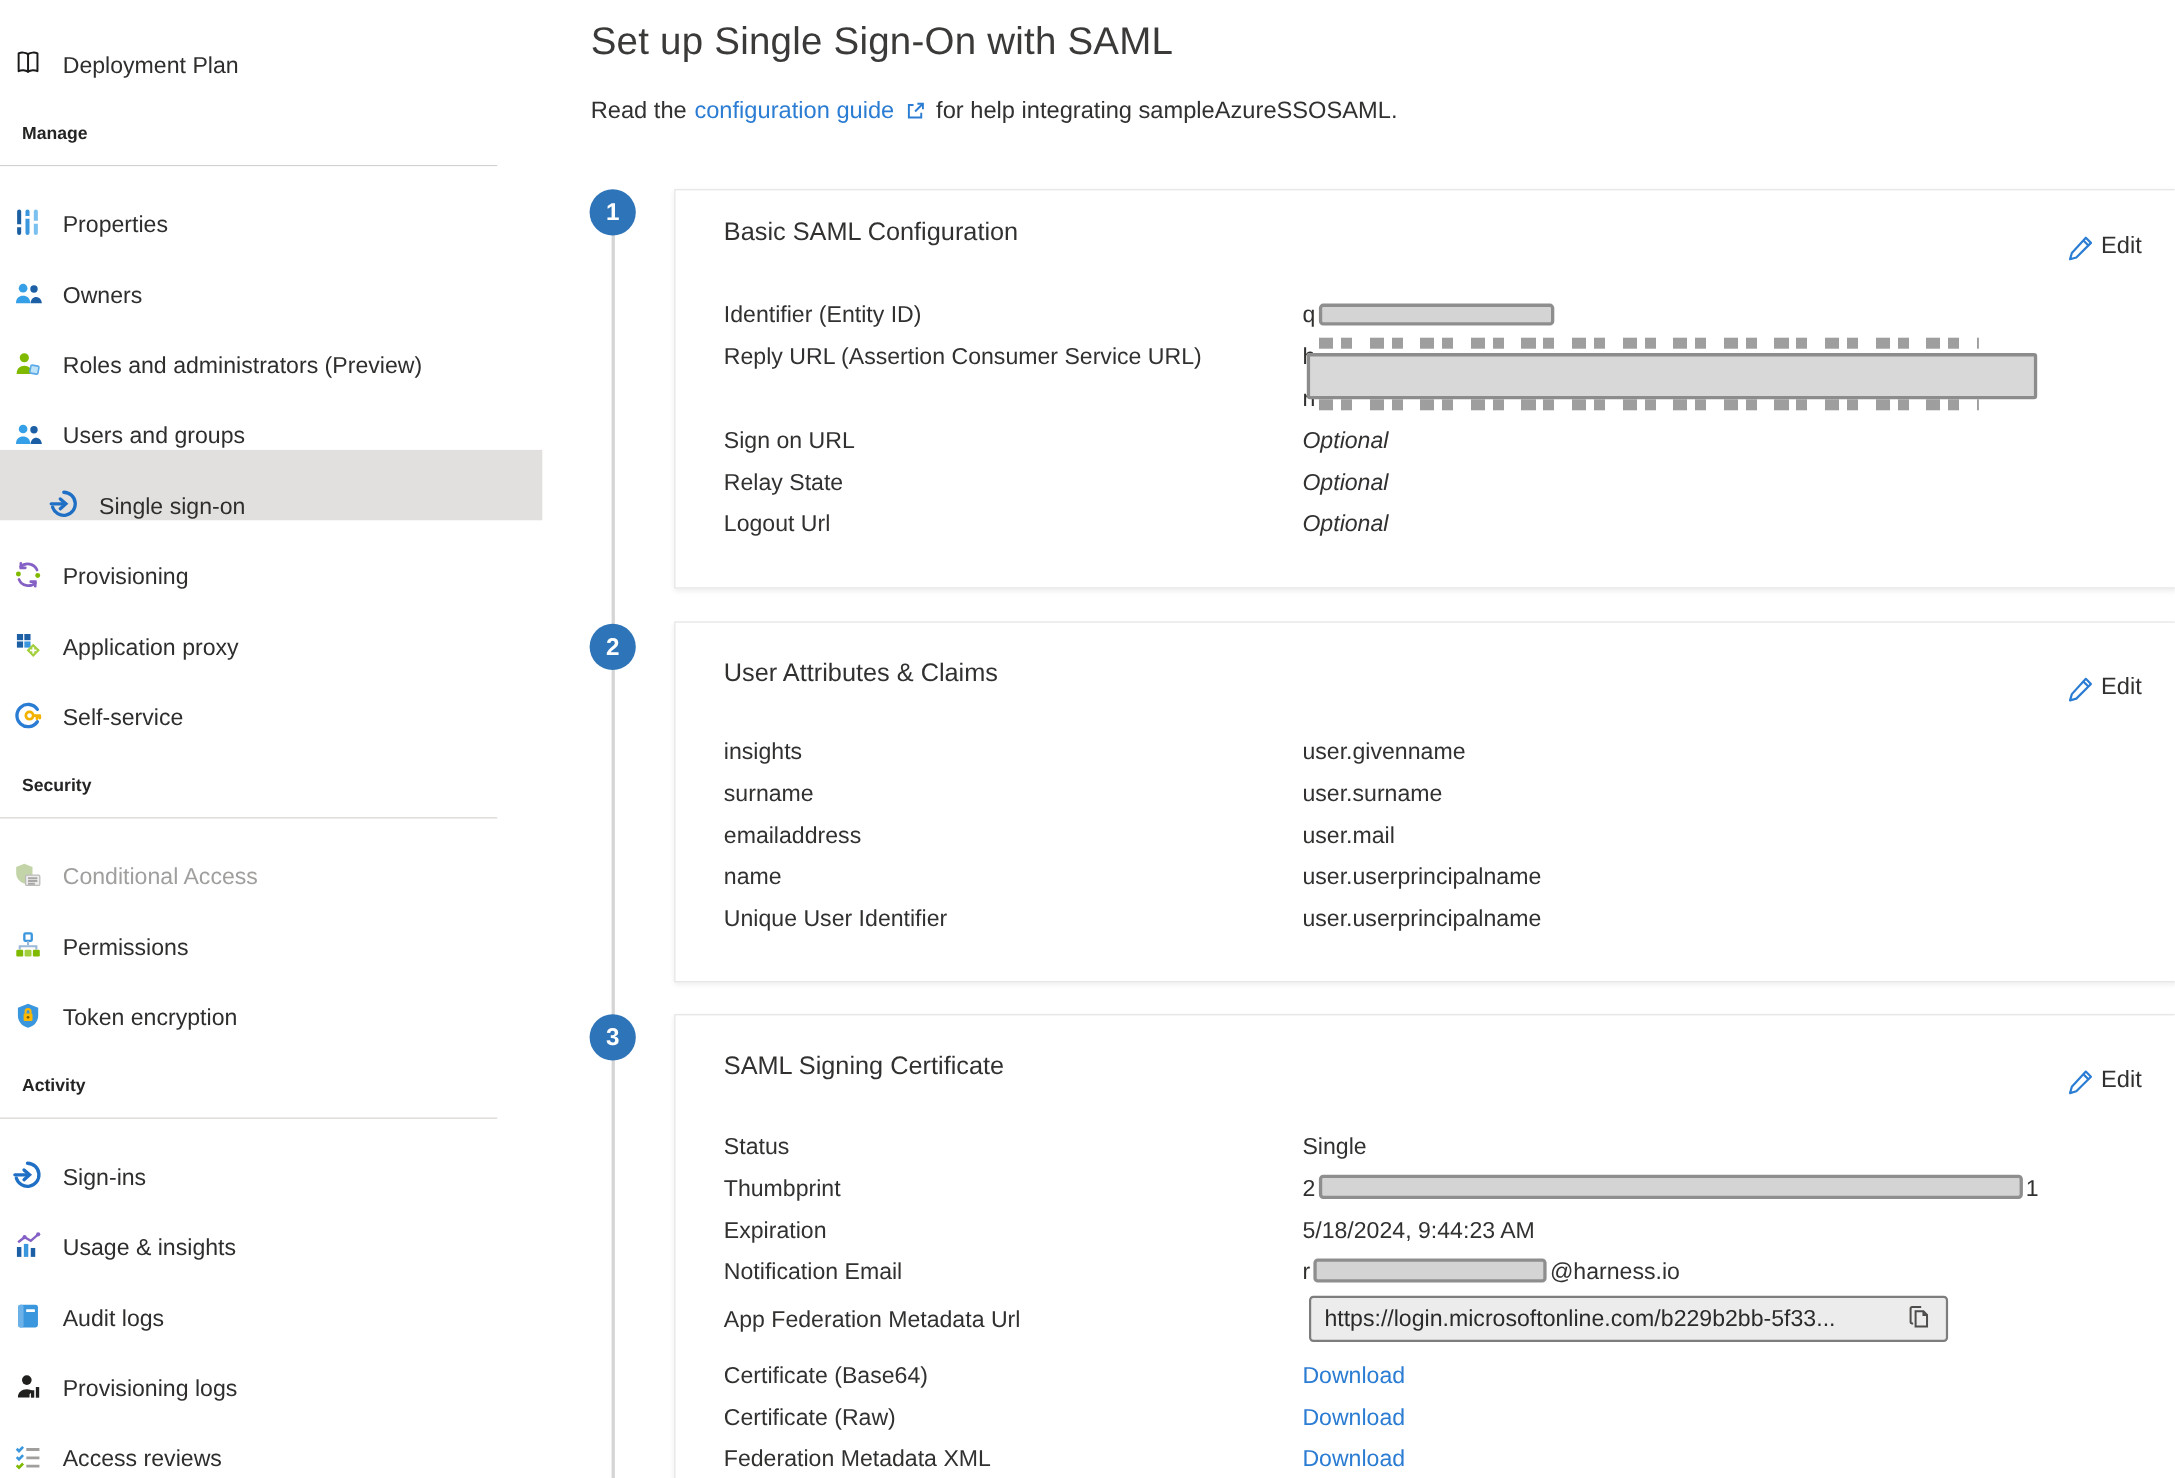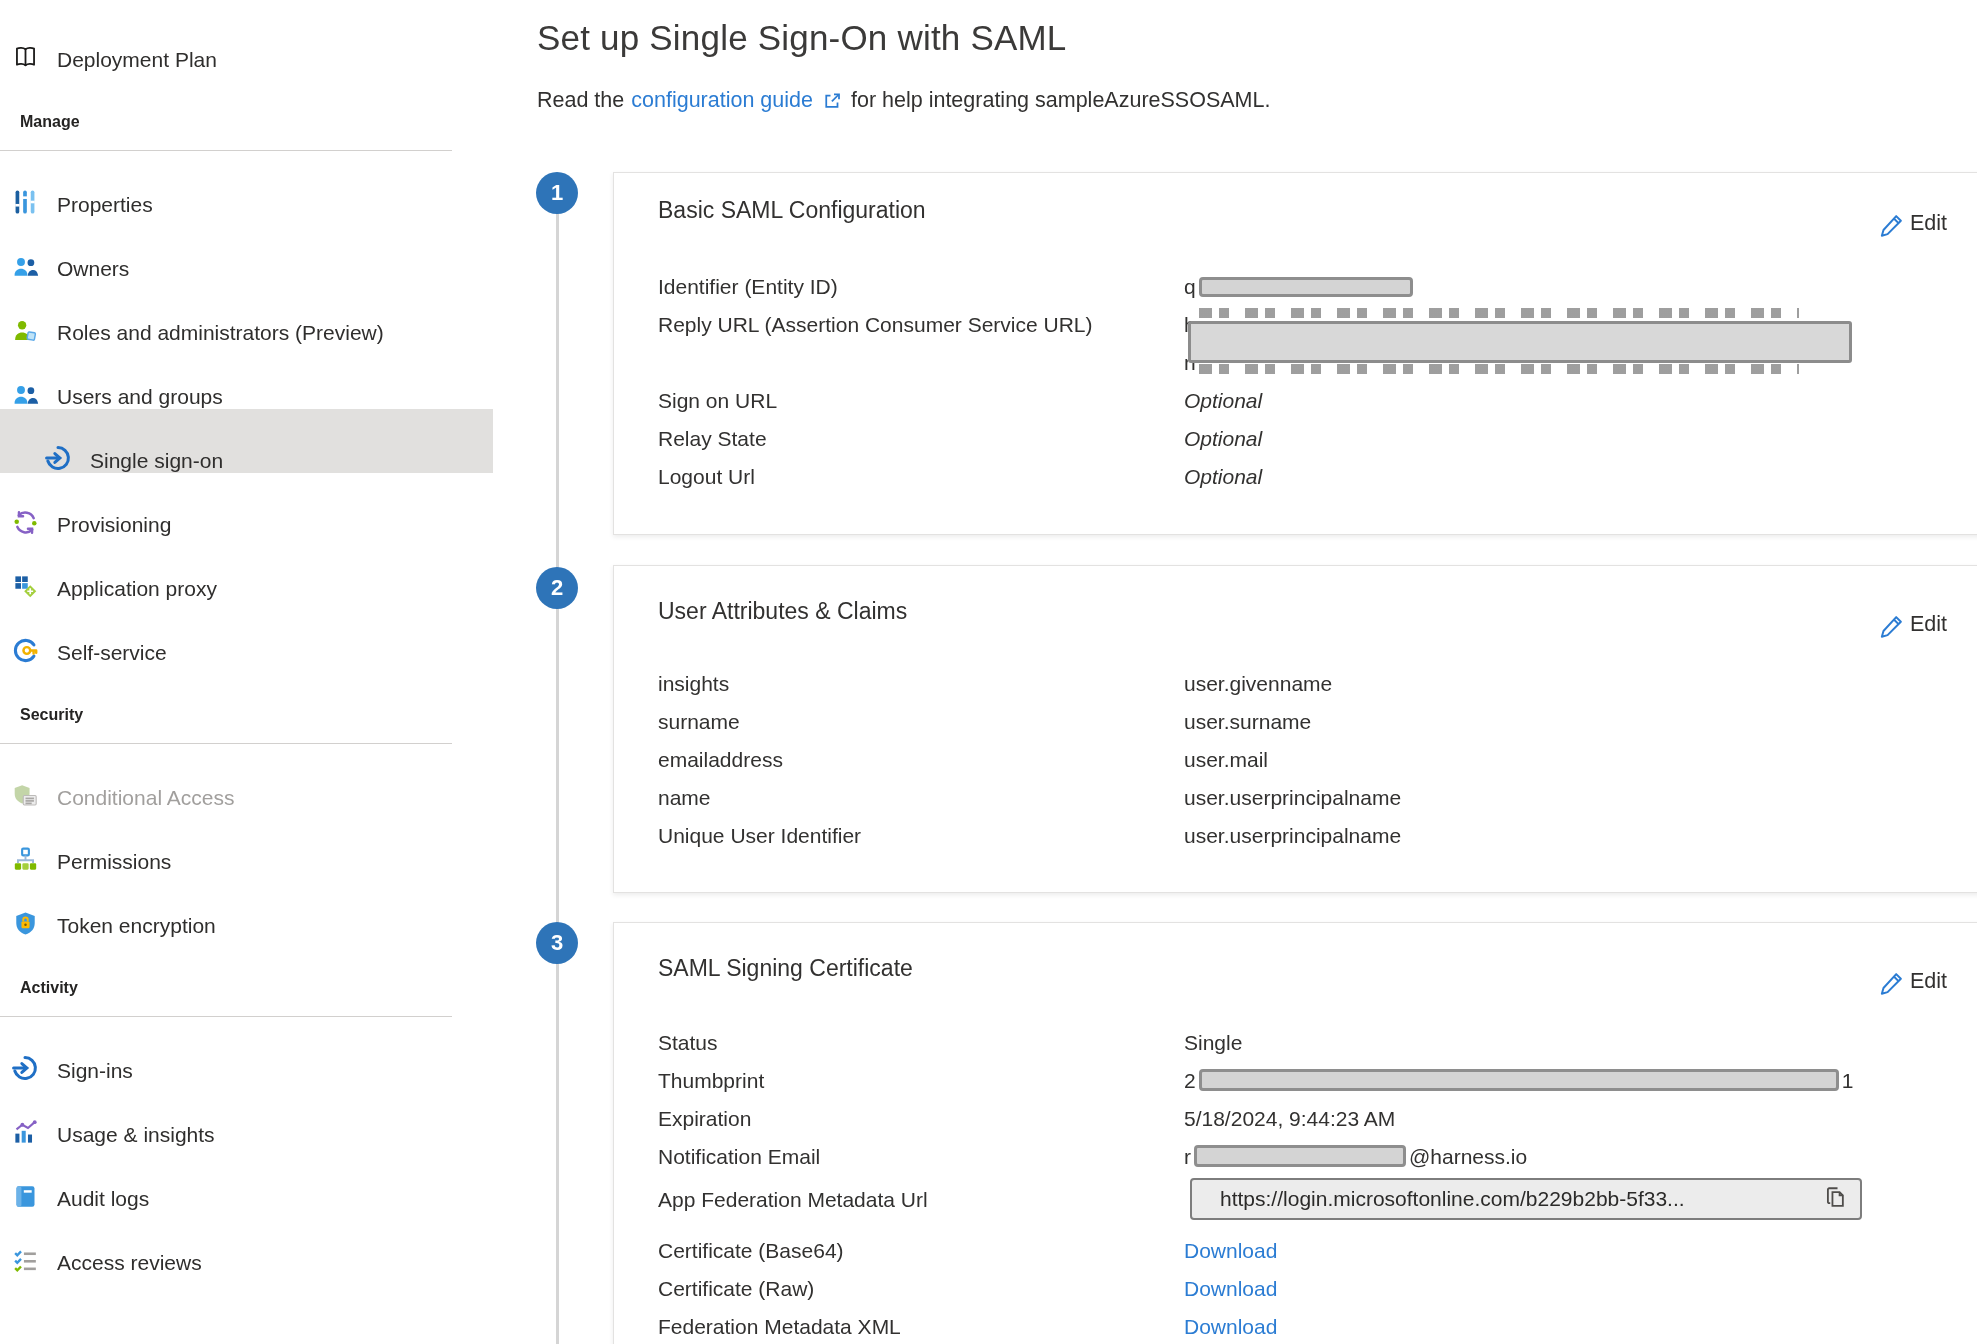--- a/index.html
+++ b/index.html
@@ -70,23 +70,23 @@
     background:#d8d8d8; border:3px solid #8c8c8c; border-radius:3px; z-index:1; }
   .frag-strip { display:inline-block; height:10px; width:600px; margin-left:3px;
     background:repeating-linear-gradient(90deg,#4f4f4f 0 13px, transparent 13px 20px,
       #4f4f4f 20px 30px, transparent 30px 46px);
     opacity:.55; }
   .frag-top { vertical-align:14px; }
   .frag-bottom { vertical-align:-4px; }
 
   
   .url-row { margin-top:2px; height:50px; display:flex; }
-  .url-box { margin-left:6px; width:672px; height:42px; background:#ececec;
+  .url-box { margin-left:6px; width:581px; height:42px; background:#ececec;
     border:2px solid #7d7d7d; border-radius:4px; display:flex; align-items:center;
-    padding:0 10px 0 28px; }
+    padding:0 10px 0 12px; }
   .url-text { font-size:21px; color:#2b2a29; white-space:nowrap; overflow:hidden;
     text-overflow:ellipsis; flex:1; }
   .copy-btn { background:none; border:none; cursor:pointer; display:flex; padding:0; margin-left:8px; }
   .dl-rows { margin-top:4px; }
 </style>
 </head>
 <body>
 
 <nav class="sidebar">
 
@@ -283,20 +283,31 @@
     <span class="nav-icon">
       <svg viewBox="0 0 24 24" width="27" height="27">
           <rect x="4" y="2.8" width="16" height="18.4" rx="2" fill="#3a96dd"></rect>
           <rect x="4" y="2.8" width="4.4" height="18.4" rx="1.6" fill="#6cb2e8"></rect>
           <line x1="10.5" y1="7.5" x2="17.5" y2="7.5" stroke="#fff" stroke-width="2.2"></line>
         </svg>
     </span>
     <span class="nav-label">Audit logs</span>
   </div>
 
+  <div class="nav-row">
+    <span class="nav-icon">
+      <svg viewBox="0 0 24 24" width="27" height="27">
+          <circle cx="11" cy="6.8" r="3.9" fill="#201f1e"></circle>
+          <path d="M3.8 20.8c0-4.1 3.1-6.6 7.2-6.6 1.9 0 3.6.6 4.8 1.6l-2.6 2.4v2.6H3.8z" fill="#201f1e"></path>
+          <rect x="14.3" y="15" width="2.7" height="6" fill="#201f1e"></rect>
+          <rect x="18.3" y="12.4" width="2.7" height="8.6" fill="#201f1e"></rect>
+        </svg>
+    </span>
+    <span class="nav-label">Provisioning logs</span>
+  </div>
 
   <div class="nav-row">
     <span class="nav-icon">
       <svg viewBox="0 0 24 24" width="27" height="27" fill="none">
           <path d="M2.8 5.4l1.9 1.9L8 3.9" stroke="#3a96dd" stroke-width="2.1"></path>
           <path d="M2.8 12.1l1.9 1.9 3.3-3.4" stroke="#3a96dd" stroke-width="2.1"></path>
           <path d="M2.8 18.8l1.9 1.9L8 17.3" stroke="#7fba00" stroke-width="2.1"></path>
           <g stroke="#a19f9d" stroke-width="2.3">
             <line x1="10.6" y1="6" x2="21.2" y2="6"></line>
             <line x1="10.6" y1="12.7" x2="21.2" y2="12.7"></line>

